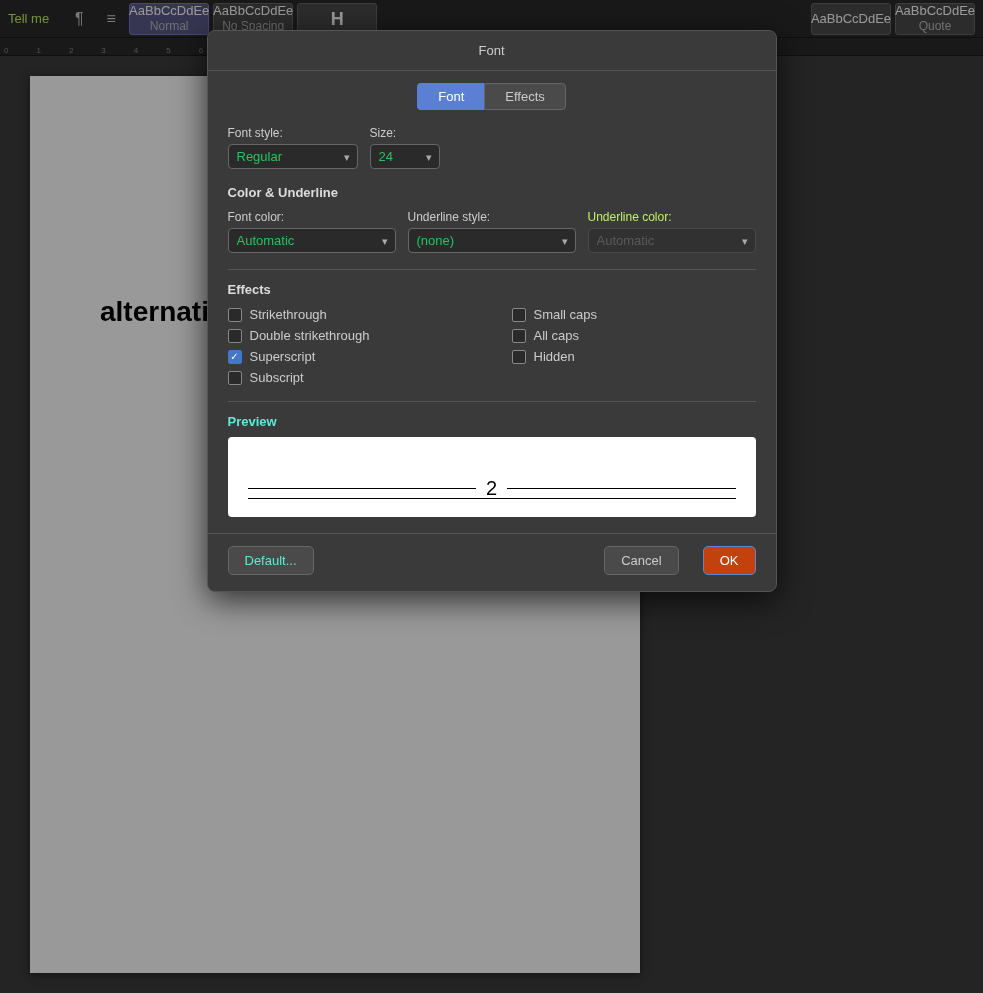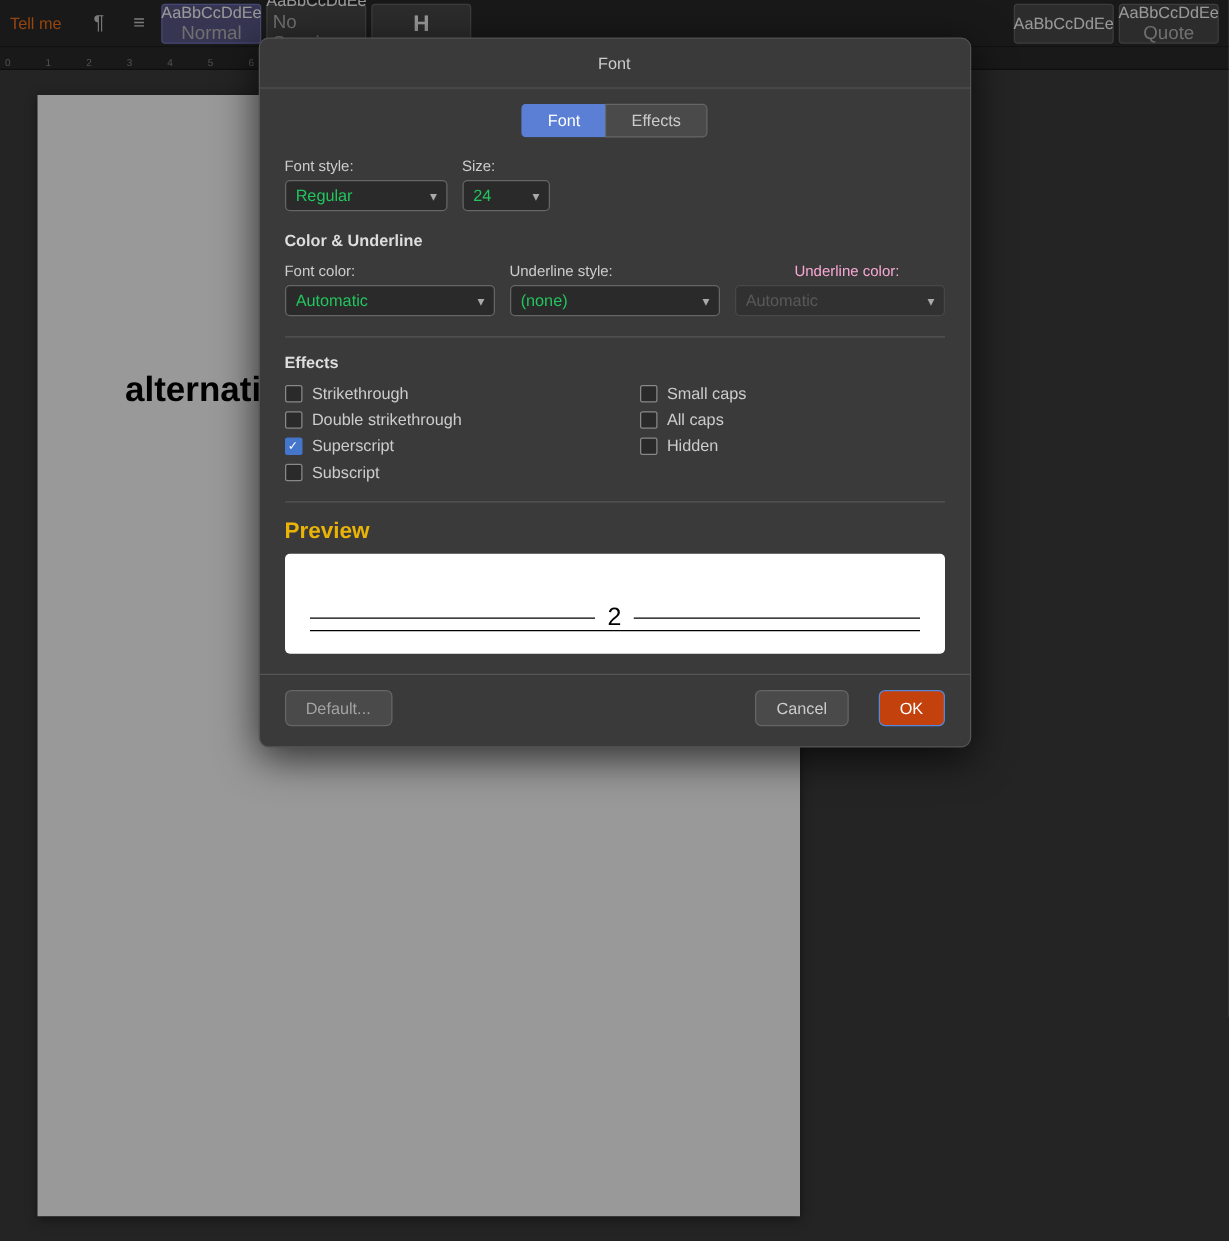--- a/index.html
+++ b/index.html
@@ -20,21 +20,21 @@
       top: 0; left: 0; right: 0;
       height: 38px;
       background: #2b2b2b;
       display: flex;
       align-items: center;
       padding: 0 8px;
       gap: 4px;
       border-bottom: 1px solid #1a1a1a;
     }
     .toolbar-title {
-      color: #f97316;
+      color: #bef264;
       font-size: 13px;
       margin-right: 12px;
     }
     .toolbar-icon {
       width: 28px; height: 28px;
       display: flex; align-items: center; justify-content: center;
       color: #ccc;
       font-size: 16px;
     }
     .style-card {
@@ -54,21 +54,21 @@
     .style-card.active {
       background: #5a5a8a;
       border-color: #7878c8;
     }
     .style-card-preview {
       font-size: 13px;
       color: #fff;
       line-height: 1;
     }
     .style-card-label {
-      font-size: 15px;
+      font-size: 12px;
       color: #bbb;
       margin-top: 2px;
     }
     .style-card-large {
       font-size: 18px;
       font-weight: bold;
     }
     .toolbar-end {
       margin-left: auto;
       display: flex;
@@ -254,21 +254,21 @@
     
     .color-underline-section {
       margin-bottom: 16px;
     }
     .color-underline-row {
       display: flex;
       gap: 12px;
       align-items: flex-end;
     }
     .color-underline-row .field-group { flex: 1; }
-    .field-group.disabled label { color: #f9a8d4; margin-left: 48px; }
+    .field-group.disabled label { color: #bef264; }
     .field-group.disabled select { color: #777; border-color: #555; }
 
     
     .divider {
       height: 1px;
       background: #555;
       margin: 12px 0;
     }
 
     
@@ -302,22 +302,22 @@
     }
     .checkbox-box.checked::after {
       content: '✓';
       color: #fff;
       font-size: 10px;
     }
 
     
     .preview-section {}
     .preview-title {
-      color: #eab308;
-      font-size: 18px;
+      color: #5eead4;
+      font-size: 13px;
       font-weight: 600;
       margin-bottom: 8px;
     }
     .preview-box {
       background: #fff;
       border-radius: 4px;
       height: 80px;
       display: flex;
       align-items: center;
       justify-content: center;
@@ -369,21 +369,21 @@
     }
     .btn {
       padding: 6px 16px;
       border-radius: 5px;
       font-size: 13px;
       cursor: pointer;
       border: 1px solid #666;
     }
     .btn-default {
       background: #4a4a4a;
-      color: #a3a3a3;
+      color: #5eead4;
     }
     .btn-cancel {
       background: #4a4a4a;
       color: #ccc;
     }
     .btn-ok {
       background: #c2410c;
       color: #fff;
       border-color: #5588dd;
     }

